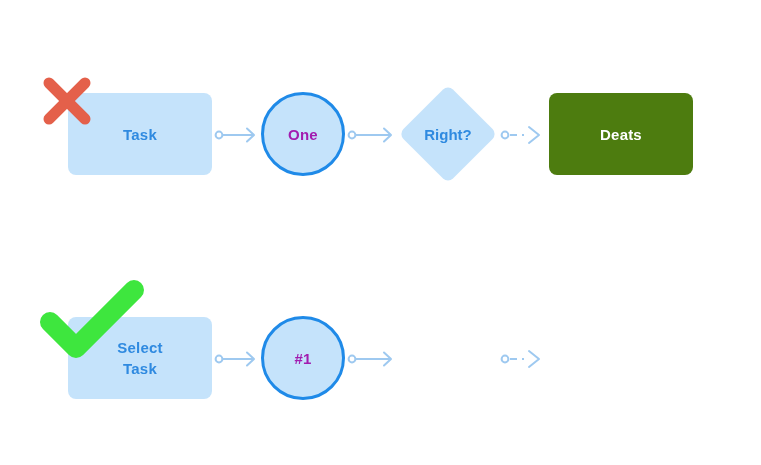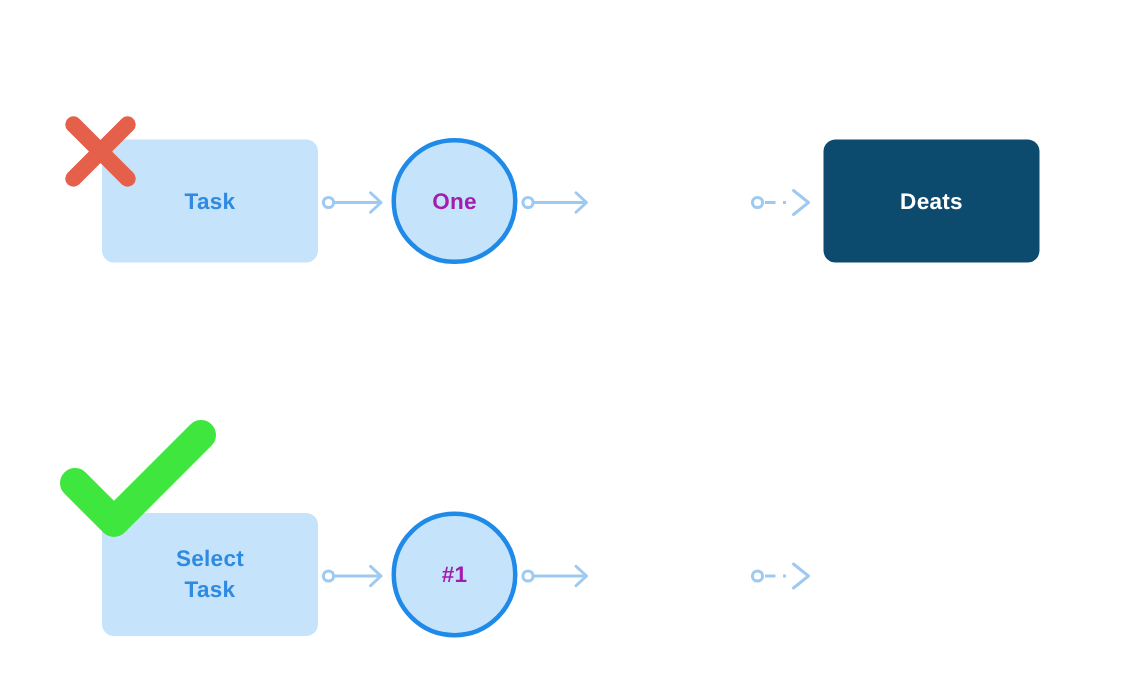--- a/index.html
+++ b/index.html
@@ -18,21 +18,21 @@
     position: absolute;
     inset: 0;
   }
   .flow-row {
     position: absolute;
     left: 0;
     width: 761px;
     height: 120px;
   }
   #row-top    { top: 76px; }
-  #row-bottom { top: 325px; }
+  #row-bottom { top: 300px; }
 
   
   .node {
     position: absolute;
     display: flex;
     align-items: center;
     justify-content: center;
     box-sizing: border-box;
     font-weight: bold;
     letter-spacing: .2px;
@@ -93,21 +93,21 @@
     font-size: 15px;
     font-weight: bold;
     white-space: nowrap;
   }
 
   .action-btn {
     left: 549px;
     top: 17px;
     width: 144px;
     height: 82px;
-    background: #0c4a6e;
+    background: #4d7c0f;
     border-radius: 8px;
     color: #ffffff;
     font-size: 15px;
     border: none;
     cursor: pointer;
     font-family: "Liberation Sans", sans-serif;
     font-weight: bold;
   }
 
   
@@ -145,20 +145,24 @@
     </svg>
 
     <div class="node circle-node">One</div>
 
     <svg class="connector" id="conn-t-2" viewBox="0 0 50 26">
       <circle cx="5" cy="13" r="3.4" fill="#ffffff" stroke="#9ec9f0" stroke-width="2"></circle>
       <line x1="8.6" y1="13" x2="44" y2="13" stroke="#9ec9f0" stroke-width="2"></line>
       <polyline points="37,6.5 44,13 37,19.5" fill="none" stroke="#9ec9f0" stroke-width="2" stroke-linecap="round" stroke-linejoin="round"></polyline>
     </svg>
 
+    <div class="diamond-wrap">
+      <div class="diamond-shape"></div>
+      <div class="diamond-label">Right?</div>
+    </div>
 
     <svg class="connector" id="conn-t-3" viewBox="0 0 46 26">
       <circle cx="5" cy="13" r="3.4" fill="#ffffff" stroke="#9ec9f0" stroke-width="2"></circle>
       <line x1="10" y1="13" x2="24" y2="13" stroke="#9ec9f0" stroke-width="2" stroke-dasharray="7 5"></line>
       <polyline points="29,5 39,13 29,21" fill="none" stroke="#9ec9f0" stroke-width="2" stroke-linecap="round" stroke-linejoin="round"></polyline>
     </svg>
 
     <button class="node action-btn">Deats</button>
   </div>
 

